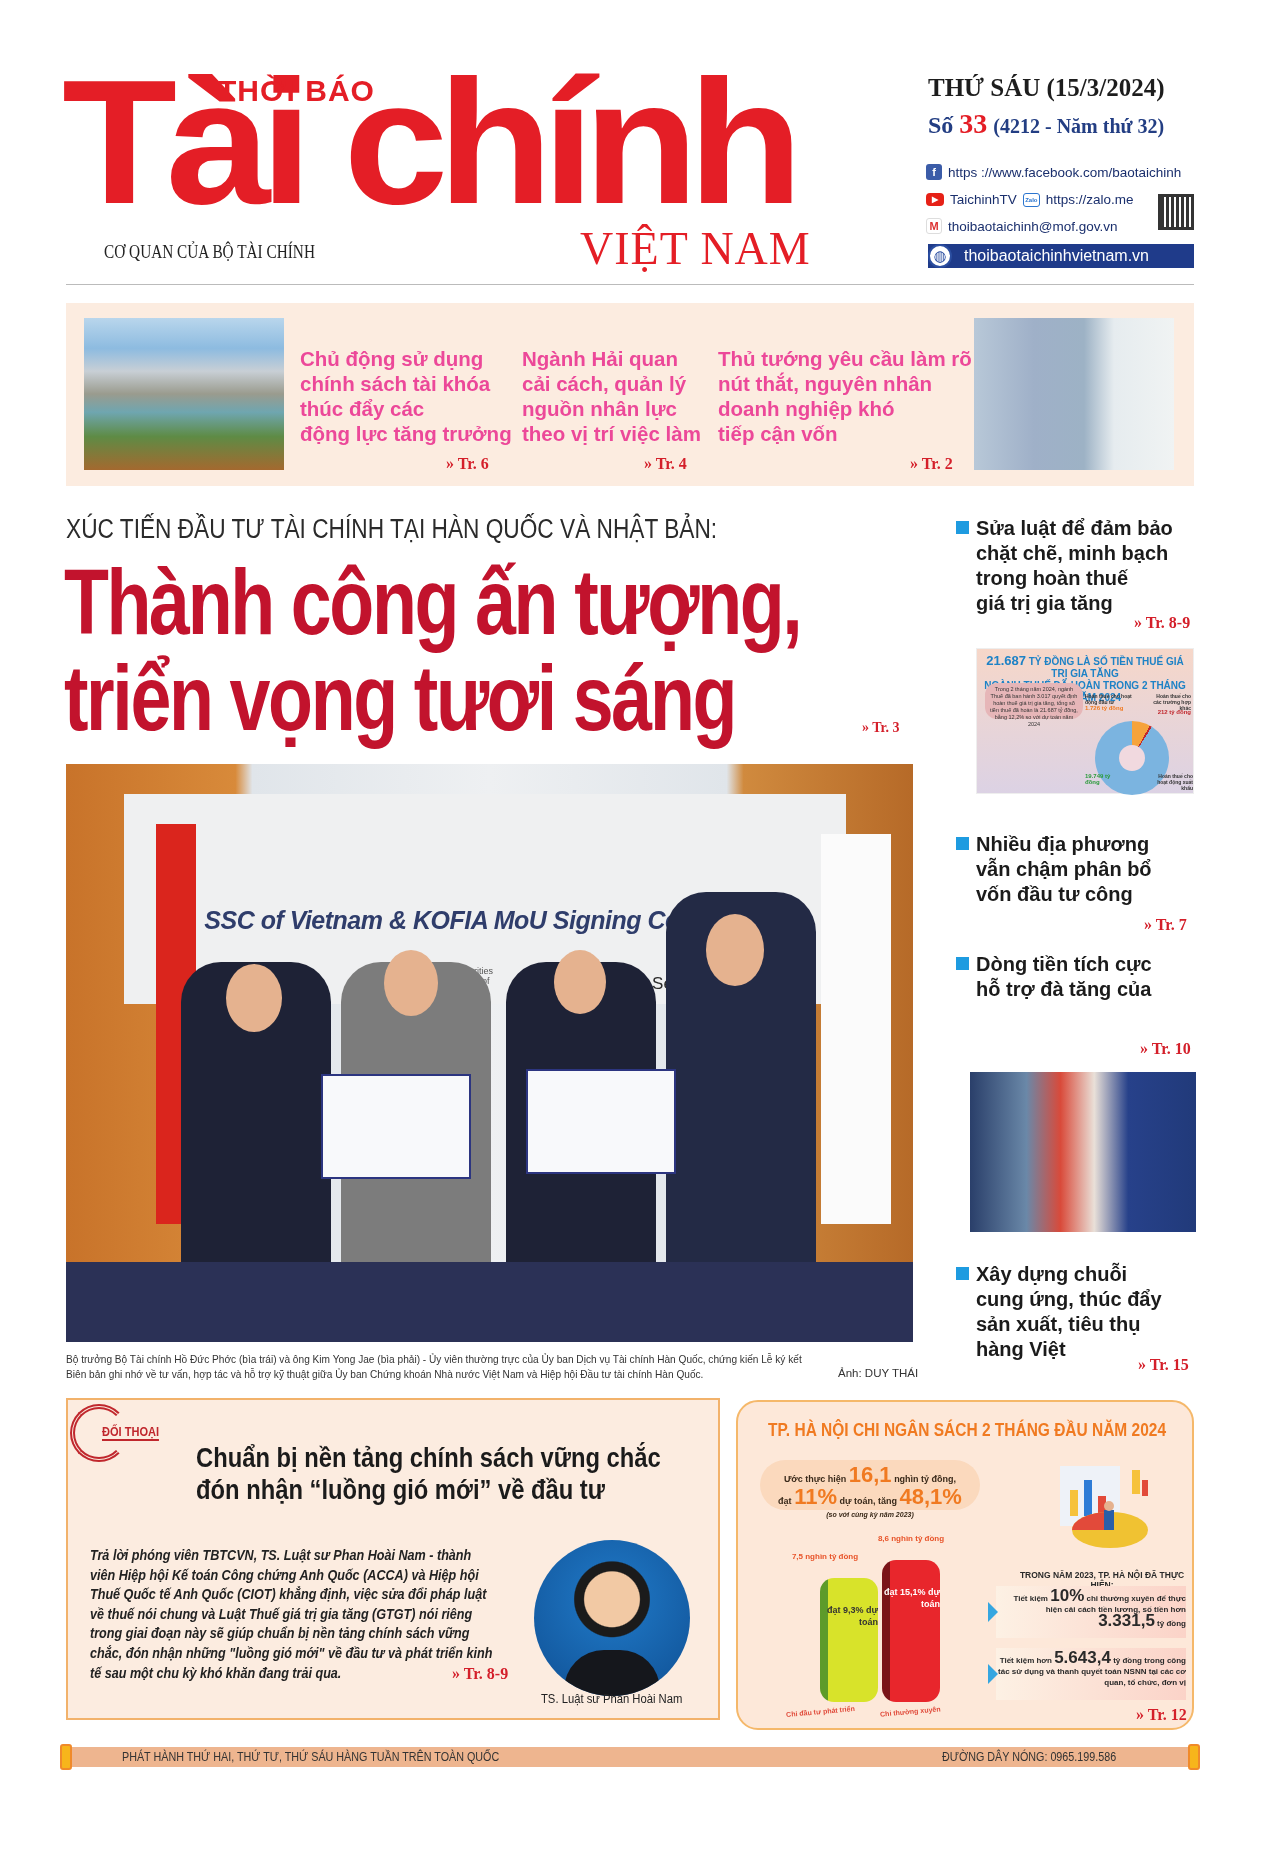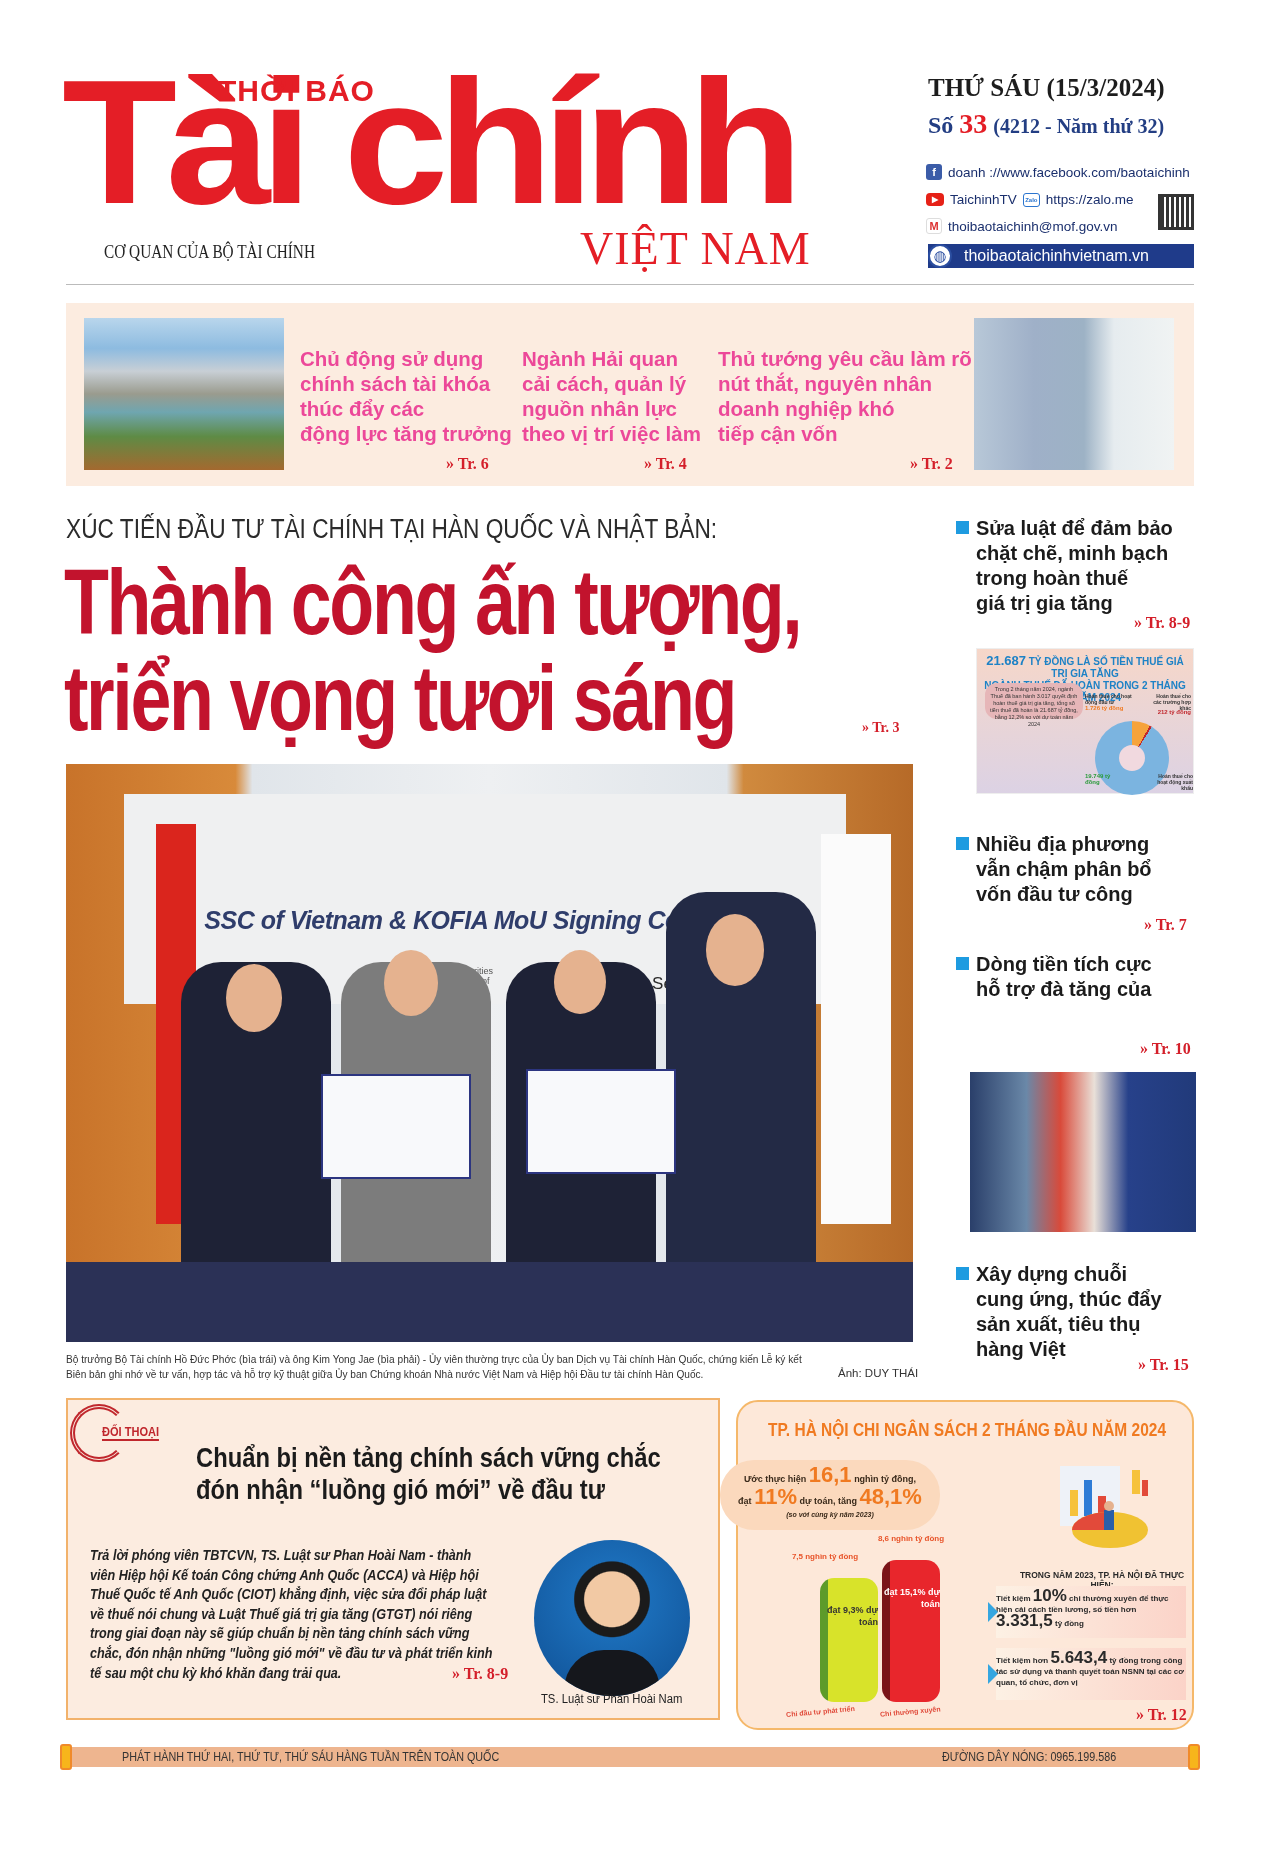--- a/index.html
+++ b/index.html
@@ -69,28 +69,28 @@
 .dlg-logo{left:70px;top:1404px;width:58px;height:58px;border:5px double #c0272d;border-radius:50%;border-right-color:transparent}
 .dlg-tag{left:102px;top:1424px;font-size:13px;font-weight:bold;color:#c0272d;border-bottom:2px solid #c0272d;transform:scaleX(.85);transform-origin:left;white-space:nowrap}
 .dlg-h{left:196px;top:1442px;font-size:27px;line-height:32px;font-weight:bold;color:#1b1b1b;transform:scaleX(.88);transform-origin:left;white-space:nowrap}
 .dlg-body{left:90px;top:1546px;width:450px;font-size:14px;line-height:19.6px;font-style:italic;font-weight:bold;color:#222;transform:scaleX(.9);transform-origin:left}
 .portrait{left:534px;top:1540px;width:156px;height:156px;border-radius:50%;background:radial-gradient(circle at 50% 38%,#f2c9a4 0 22%,#1b1b1b 23% 30%,#1b6db8 31%,#0f4f93 100%);overflow:hidden}
 .portrait::after{content:"";position:absolute;left:30px;top:110px;width:96px;height:60px;background:#15171c;border-radius:40px 40px 0 0}
 .portrait-cap{left:541px;top:1692px;font-size:12.5px;color:#222;transform:scaleX(.9);transform-origin:left;white-space:nowrap}
 
 .bud-box{left:736px;top:1400px;width:458px;height:330px;background:#fde8d9;border:2px solid #f5b86a;border-radius:22px}
 .bud-title{left:736px;top:1420px;width:458px;text-align:center;font-weight:900;font-size:18px;color:#f07a21;transform:scaleX(.86);white-space:nowrap}
-.bud-pill{left:720px;top:1460px;width:220px;height:70px;background:#fbd9bd;border-radius:34px;text-align:center;font-weight:bold;font-size:9px;color:#3a2a1a;padding-top:6px;line-height:18px}
+.bud-pill{left:760px;top:1460px;width:220px;height:50px;background:#fbd9bd;border-radius:34px;text-align:center;font-weight:bold;font-size:9px;color:#3a2a1a;padding-top:6px;line-height:18px}
 .bud-pill .big{font-size:22px;color:#f07a21;font-weight:900}
 .bud-pill .sm{font-size:7px;font-style:italic;line-height:9px}
 .bar{position:absolute;border-radius:14px;text-align:right;font-weight:bold;font-size:9px;line-height:12px;padding-top:26px;color:#333}
 .bar-label{position:absolute;font-size:8px;font-weight:bold;color:#e8542a;text-align:center;line-height:10px}
 .bar-cat{position:absolute;font-size:7px;font-weight:bold;color:#e04a3a;transform:rotate(-5deg)}
 .bud-sub{left:1012px;top:1570px;width:180px;text-align:center;font-weight:bold;font-size:8.5px;color:#2a2a2a}
-.bud-card{left:996px;width:190px;height:52px;background:linear-gradient(90deg,#fdf1e4,#fbd3c8);text-align:left;font-weight:bold;font-size:8px;line-height:11px;color:#2a2a2a;padding-top:4px}
+.bud-card{left:996px;width:190px;height:52px;background:linear-gradient(90deg,#fdf1e4,#fbd3c8);text-align:right;font-weight:bold;font-size:8px;line-height:11px;color:#2a2a2a;padding-top:4px}
 .bud-card .big{font-size:17px;font-weight:900}
 .bud-arrow{position:absolute;left:-8px;top:16px;width:0;height:0;border-top:10px solid transparent;border-bottom:10px solid transparent;border-left:10px solid #35a6e0}
 .bud-illus{left:1050px;top:1460px;width:110px;height:96px}
 
 .foot-bar{left:66px;top:1747px;width:1128px;height:20px;background:#eeb58f}
 .foot-cap-l,.foot-cap-r{top:1744px;width:12px;height:26px;background:#f7b51b;border-radius:3px;border:2px solid #f08a2a}
 .foot-cap-l{left:60px}.foot-cap-r{left:1188px}
 .foot-l{left:122px;top:1750px;font-size:12.5px;color:#333;transform:scaleX(.86);transform-origin:left;white-space:nowrap}
 .foot-r{left:942px;top:1750px;font-size:12.5px;color:#333;transform:scaleX(.86);transform-origin:left;white-space:nowrap}
 </style>
@@ -104,21 +104,21 @@
 
 <div class="abs issue-date">THỨ SÁU (15/3/2024)</div>
 <div class="abs issue-no">
   <span>Số</span>
   <span class="num">33</span>
   <span class="rest">(4212 - Năm thứ 32)</span>
 </div>
 
 <div class="abs contact" style="top:164px">
   <span class="ic ic-fb">f</span>
-  <span>doanh ://www.facebook.com/baotaichinh</span>
+  <span>https ://www.facebook.com/baotaichinh</span>
 </div>
 <div class="abs contact" style="top:192px">
   <span class="ic ic-yt">▶</span>
   <span>TaichinhTV</span>
   <span class="ic ic-zalo">Zalo</span>
   <span>https://zalo.me</span>
 </div>
 <div class="abs contact" style="top:218px">
   <span class="ic ic-mail">M</span>
   <span>thoibaotaichinh@mof.gov.vn</span>

